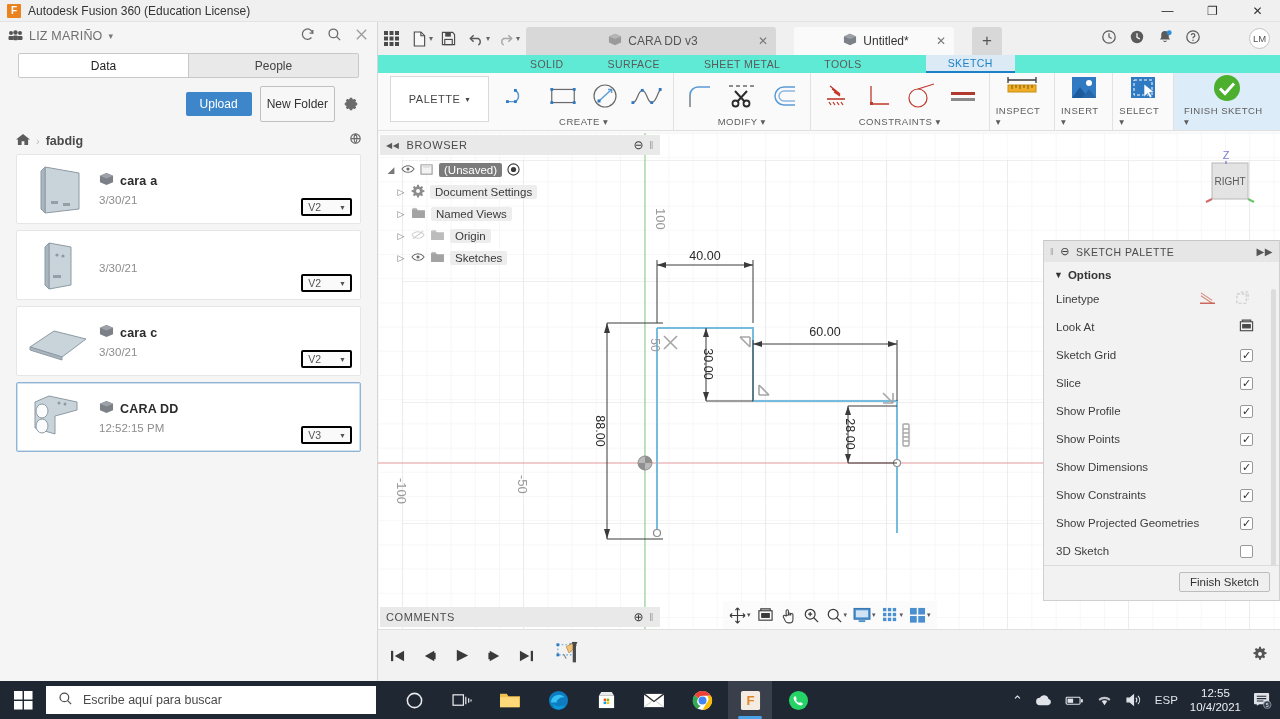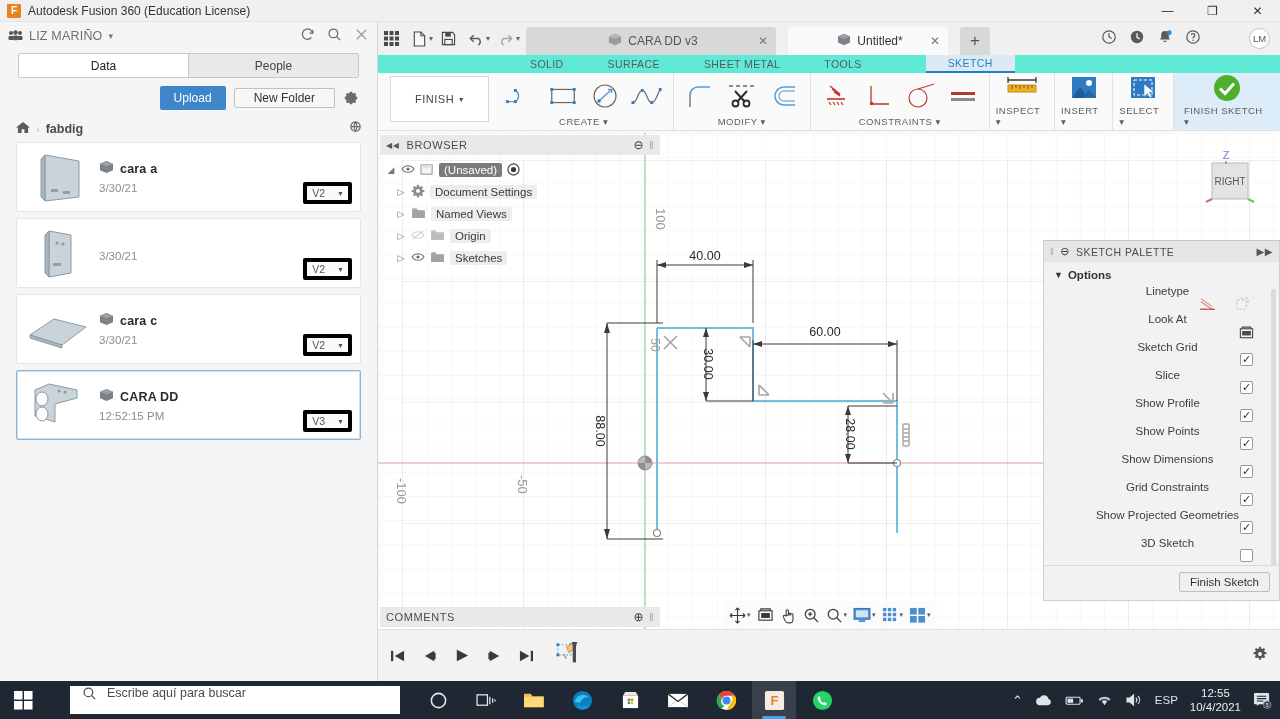--- a/index.html
+++ b/index.html
@@ -60,21 +60,21 @@
   .dp-actions {
     display:flex; align-items:center; justify-content:flex-end;
     gap:8px; padding:8px 14px 6px 0; margin-right:4px;
   }
   .btn-upload {
     background:#3d86c9; color:#fff; border:none; border-radius:2px;
     height:24px; padding:0 14px; font-size:12px; font-family:inherit;
   }
   .btn-newfolder {
     background:#f7f7f7; color:#333; border:1px solid #c0c0c0; border-radius:2px;
-    height:20px; padding:0 19px; font-size:12px; font-family:inherit;text-align:center;
+    height:36px; padding:0 6px; font-size:12px; font-family:inherit;text-align:center;
   }
   .gear-btn { color:#6b6b6b; display:flex; align-items:center; }
 
   .dp-breadcrumb {
     display:flex; align-items:center; gap:6px;
     padding:3px 14px 3px 16px; height:26px; color:#4a4a4a; font-size:12.5px;
   }
   .bc-sep { color:#bcbcbc; font-size:11px; }
   .bc-globe { margin-left:auto; color:#6b6b6b; }
 
@@ -84,39 +84,39 @@
     margin-bottom:6px; border-radius:2px; display:flex; align-items:center;
   }
   .dp-item.selected { border:1px solid #8fb4d4; box-shadow:0 0 0 1px #cfe0ee inset; }
   .dp-thumb { width:74px; height:62px; margin-left:4px; display:flex; align-items:center; justify-content:center; }
   .dp-meta { flex:1; padding-left:4px; }
   .dp-name-row { display:flex; align-items:center; gap:6px; }
   .dp-name { font-size:12.5px; color:#2b2b2b; font-weight:600; letter-spacing:.2px; }
   .dp-date { font-size:11.5px; color:#8c8c8c; margin-top:5px; }
   .dp-ver {
     position:absolute; right:8px; bottom:7px;
-    border:4px solid #000000; border-radius:2px; background:#fafafa;
-    font-size:10.5px; color:#555; padding:1px 4px 1px 5px; display:flex; align-items:center; gap:12px;
+    border:2px solid #000000; border-radius:2px; background:#fafafa;
+    font-size:10.5px; color:#555; padding:1px 4px 1px 5px; display:flex; align-items:center; gap:18px;
   }
 
   
   .fusion {
     position:absolute; left:378px; top:22px; width:902px; height:659px;
     background:#fafafa;
   }
 
   
   .qa-bar { height:33px; display:flex; align-items:center; background:#f0f0f0; position:relative; }
   .qa-btn { width:27px; height:27px; display:flex; align-items:center; justify-content:center; color:#444; }
   .qa-caret { font-size:8px; color:#666; margin-left:-3px; margin-right:2px; }
   .doc-tabs { display:flex; align-items:flex-end; height:33px; margin-left:4px; }
   .doc-tab {
     height:28px; min-width:170px; display:flex; align-items:center; gap:6px;
     padding:0 8px 0 12px; font-size:12px; color:#555; background:#d8d8d8;
-    border-top-left-radius:3px; border-top-right-radius:3px; margin-right:12px;
+    border-top-left-radius:3px; border-top-right-radius:3px; margin-right:18px;
     justify-content:center; position:relative;
   }
   .doc-tab.active { background:#fafafa; color:#333; }
   .doc-tab .tabclose { position:absolute; right:8px; font-size:12px; color:#777; }
   .tab-plus { width:30px; height:28px; display:flex; align-items:center; justify-content:center;
     background:#d8d8d8; border-top-left-radius:3px; border-top-right-radius:3px; font-size:17px; color:#555;}
   .qa-right { margin-left:auto; display:flex; align-items:center; gap:12px; padding-right:10px; }
   .avatar {
     width:21px; height:21px; border-radius:50%; background:#fff; border:1px solid #c4c4c4;
     display:flex; align-items:center; justify-content:center; font-size:9.5px; color:#555;margin-left:36px;
@@ -180,21 +180,21 @@
     position:absolute; right:0px; top:107px; width:237px;
     background:#f2f2f2; border:1px solid #d0d0d0; border-top-color:#c6c6c6;
   }
   .pal-header {
     height:21px; background:#e6e6e6; display:flex; align-items:center; gap:6px;
     padding:0 6px; font-size:10.5px; color:#4b4b4b; letter-spacing:.5px;
   }
   .pal-header .p-right { margin-left:auto; color:#555; font-size:10px; }
   .pal-section { font-size:11.5px; font-weight:bold; color:#333; padding:7px 0 4px 10px; display:flex; align-items:center; gap:5px;}
   .pal-body { max-height:310px; overflow:hidden; position:relative; }
-  .pal-row { height:28px; display:flex; align-items:center; padding:0 0 0 12px; font-size:11.5px; color:#3d3d3d;flex-direction:column; }
+  .pal-row { height:28px; display:flex; align-items:center; padding:0 0 0 12px; font-size:11.5px; color:#3d3d3d; }
   .pal-ctrl { margin-left:auto; margin-right:28px; display:flex; align-items:center; gap:18px; }
   .cbox { width:13px; height:13px; border:1px solid #999; border-radius:2px; background:#fff;
           display:flex; align-items:center; justify-content:center; font-size:11px; color:#333; }
   .cbox.checked::after { content:"✓"; font-size:11px; line-height:1; color:#2e2e2e; }
   .pal-scroll { position:absolute; right:3px; top:4px; width:5px; height:290px; background:#dcdcdc; border-radius:3px; }
   .pal-footer { border-top:1px solid #dcdcdc; padding:6px 9px 8px 0; display:flex; justify-content:flex-end; }
   .btn-finish {
     background:#efefef; border:1px solid #bdbdbd; border-radius:2px; font-size:11.5px;
     color:#333; padding:3px 10px; font-family:inherit;
   }
@@ -208,22 +208,22 @@
   .tl-feature { margin-left:8px; }
   .tl-settings { position:absolute; right:12px; color:#555; }
 
   
   .taskbar {
     position:absolute; left:0; bottom:0; width:1280px; height:38px;
     background:#1f2733; display:flex; align-items:center;
   }
   .start { width:46px; height:38px; display:flex; align-items:center; justify-content:center; }
   .tb-search {
-    width:330px; height:28px; background:#fff; display:flex; align-items:flex-start; gap:10px;
-    padding:0 12px; color:#4a4a4a; font-size:12.5px;margin-left:24px;
+    width:330px; height:28px; background:#fff; display:flex; align-items:center; gap:10px;
+    padding:0 12px; color:#4a4a4a; font-size:12.5px;
   }
   .tb-apps { display:flex; align-items:center; gap:4px; margin-left:16px; }
   .tb-app { width:44px; height:38px; display:flex; align-items:center; justify-content:center; position:relative; }
   .tb-app.active { background:#39404c; }
   .tb-app .underline { position:absolute; bottom:0; left:10px; width:24px; height:3px; background:#4aa3e8; border-radius:2px;}
   .tray { margin-left:auto; display:flex; align-items:center; gap:12px; padding-right:8px; color:#dfe3e8; font-size:11.5px; }
   .clock { text-align:center; line-height:1.25; font-size:11.5px; color:#eceff2; }
   .tray-icon { display:flex; align-items:center; color:#dfe3e8; }
 </style>
 </head>
@@ -516,21 +516,21 @@
     <div class="ws-tabs">
       <div class="ws-tab">SOLID</div>
       <div class="ws-tab">SURFACE</div>
       <div class="ws-tab">SHEET METAL</div>
       <div class="ws-tab">TOOLS</div>
       <div class="ws-tab active" style="margin-left:42px;">SKETCH</div>
     </div>
 
     <div class="ribbon">
       <div class="design-box">
-        <span>FINISH</span>
+        <span>PALETTE</span>
           <span style="font-size:8px;margin-left:5px">▾</span>
       </div>
 
       <div class="rgroup">
         <div class="rg-icons">
           <div class="ricon">
             <svg width="30" height="24" viewBox="0 0 32 24" fill="none" stroke="#5b9bd5" stroke-width="1.5">
                 <path d="M2 18h8a7 7 0 0 0 0-12"></path>
                 <rect x="0" y="16.5" width="3" height="3" fill="#2f7ac2" stroke="none"></rect>
                 <rect x="8.5" y="16.5" width="3" height="3" fill="#2f7ac2" stroke="none"></rect>
@@ -1032,21 +1032,21 @@
           </div>
 
           <div class="pal-row">
             <span>Show Dimensions</span>
             <span class="pal-ctrl" style="margin-right:26px">
                 <span class="cbox checked"></span>
               </span>
           </div>
 
           <div class="pal-row">
-            <span>Grid Constraints</span>
+            <span>Show Constraints</span>
             <span class="pal-ctrl" style="margin-right:26px">
                 <span class="cbox checked"></span>
               </span>
           </div>
 
           <div class="pal-row">
             <span>Show Projected Geometries</span>
             <span class="pal-ctrl" style="margin-right:26px">
                 <span class="cbox checked"></span>
               </span>

